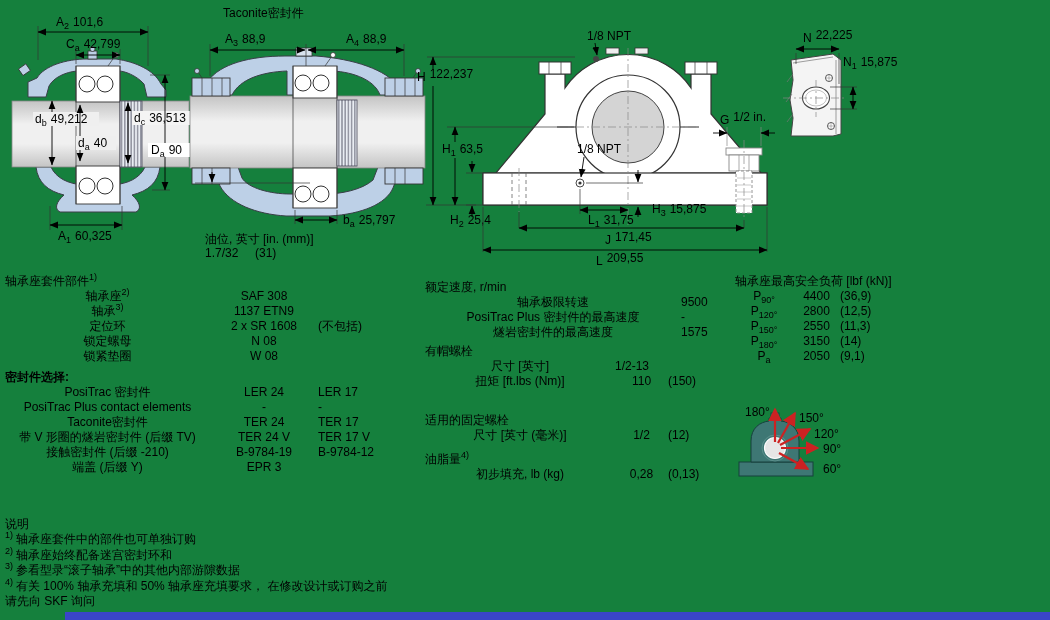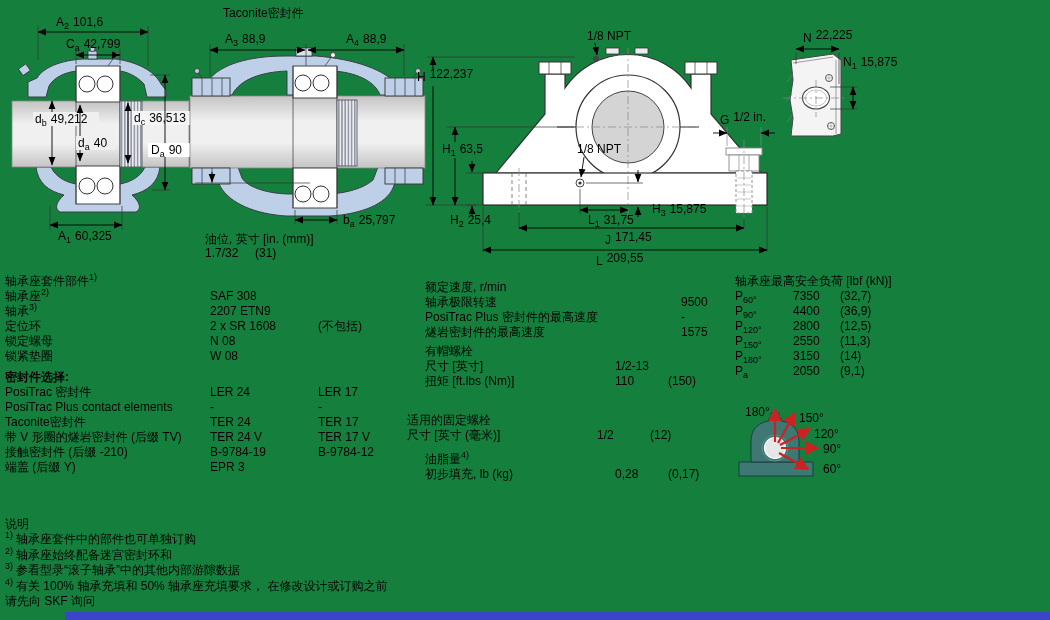--- a/index.html
+++ b/index.html
@@ -3,21 +3,21 @@
 <meta charset="utf-8">
 <style>
   html,body{margin:0;padding:0;background:#fff;}
   #page{position:relative;width:1050px;height:620px;background:#15803d;overflow:hidden;
         font-family:"Liberation Sans","DejaVu Sans",sans-serif;font-size:12px;color:#000;}
   .t{position:absolute;white-space:nowrap;}
   .sec{position:absolute;white-space:nowrap;}
   .hd{font-weight:normal;line-height:15px;}
   .hd2{line-height:15px;margin-top:6px;font-weight:bold;}
   .hd3{font-weight:bold;line-height:15px;margin-top:11px;}
-  .row{display:flex;line-height:15px;}
+  .row{display:flex;line-height:15px;text-align:center;}
   .lab{width:205px;}
   .v1{width:108px;}
   .lab2{width:256px;}
   .lab3{width:190px;}
   .v1b{width:53px;}
   .plab{width:58px;}
   .lv1{width:47px;}
   sup{font-size:9px;vertical-align:super;line-height:0;}
   sub{font-size:9px;vertical-align:sub;line-height:0;}
   .nline{line-height:15.5px;white-space:nowrap;}
@@ -316,21 +316,21 @@
 
   <div class="sec" style="left:5px;top:274px;width:415px">
     <div class="hd"><span>轴承座套件部件</span><sup>1)</sup></div>
     <div class="row">
         <span class="lab"><span>轴承座</span><sup>2)</sup></span>
         <span class="v1">SAF 308</span>
         <span></span>
       </div>
     <div class="row">
         <span class="lab"><span>轴承</span><sup>3)</sup></span>
-        <span class="v1">2207 ETN9</span>
+        <span class="v1">1137 ETN9</span>
         <span></span>
       </div>
     <div class="row">
         <span class="lab"><span>定位环</span><sup></sup></span>
         <span class="v1">2 x SR 1608</span>
         <span>(不包括)</span>
       </div>
     <div class="row">
         <span class="lab"><span>锁定螺母</span><sup></sup></span>
         <span class="v1">N 08</span>
@@ -396,45 +396,40 @@
         <span class="lab3">尺寸 [英寸]</span>
         <span>1/2-13</span>
       </div>
     <div class="row">
         <span class="lab3">扭矩 [ft.lbs (Nm)]</span>
         <span class="v1b">110</span>
         <span>(150)</span>
       </div>
   </div>
 
-  <div class="sec" style="left:407px;top:413px;width:300px">
+  <div class="sec" style="left:425px;top:413px;width:300px">
     <div class="hd">适用的固定螺栓</div>
     <div class="row">
         <span class="lab3">尺寸 [英寸 (毫米)]</span>
         <span class="v1b">1/2</span>
         <span>(12)</span>
       </div>
   </div>
 
   <div class="sec" style="left:425px;top:452px;width:300px">
     <div class="hd"><span>油脂量</span><sup>4)</sup></div>
     <div class="row">
         <span class="lab3">初步填充, lb (kg)</span>
         <span class="v1b">0,28</span>
-        <span>(0,17)</span>
+        <span>(0,13)</span>
       </div>
   </div>
 
   <div class="sec" style="left:735px;top:274px;width:310px">
     <div class="hd">轴承座最高安全负荷 [lbf (kN)]</div>
-    <div class="row">
-        <span class="plab"><span>P</span><sub>60°</sub></span>
-        <span class="lv1">7350</span>
-        <span>(32,7)</span>
-      </div>
     <div class="row">
         <span class="plab"><span>P</span><sub>90°</sub></span>
         <span class="lv1">4400</span>
         <span>(36,9)</span>
       </div>
     <div class="row">
         <span class="plab"><span>P</span><sub>120°</sub></span>
         <span class="lv1">2800</span>
         <span>(12,5)</span>
       </div>

